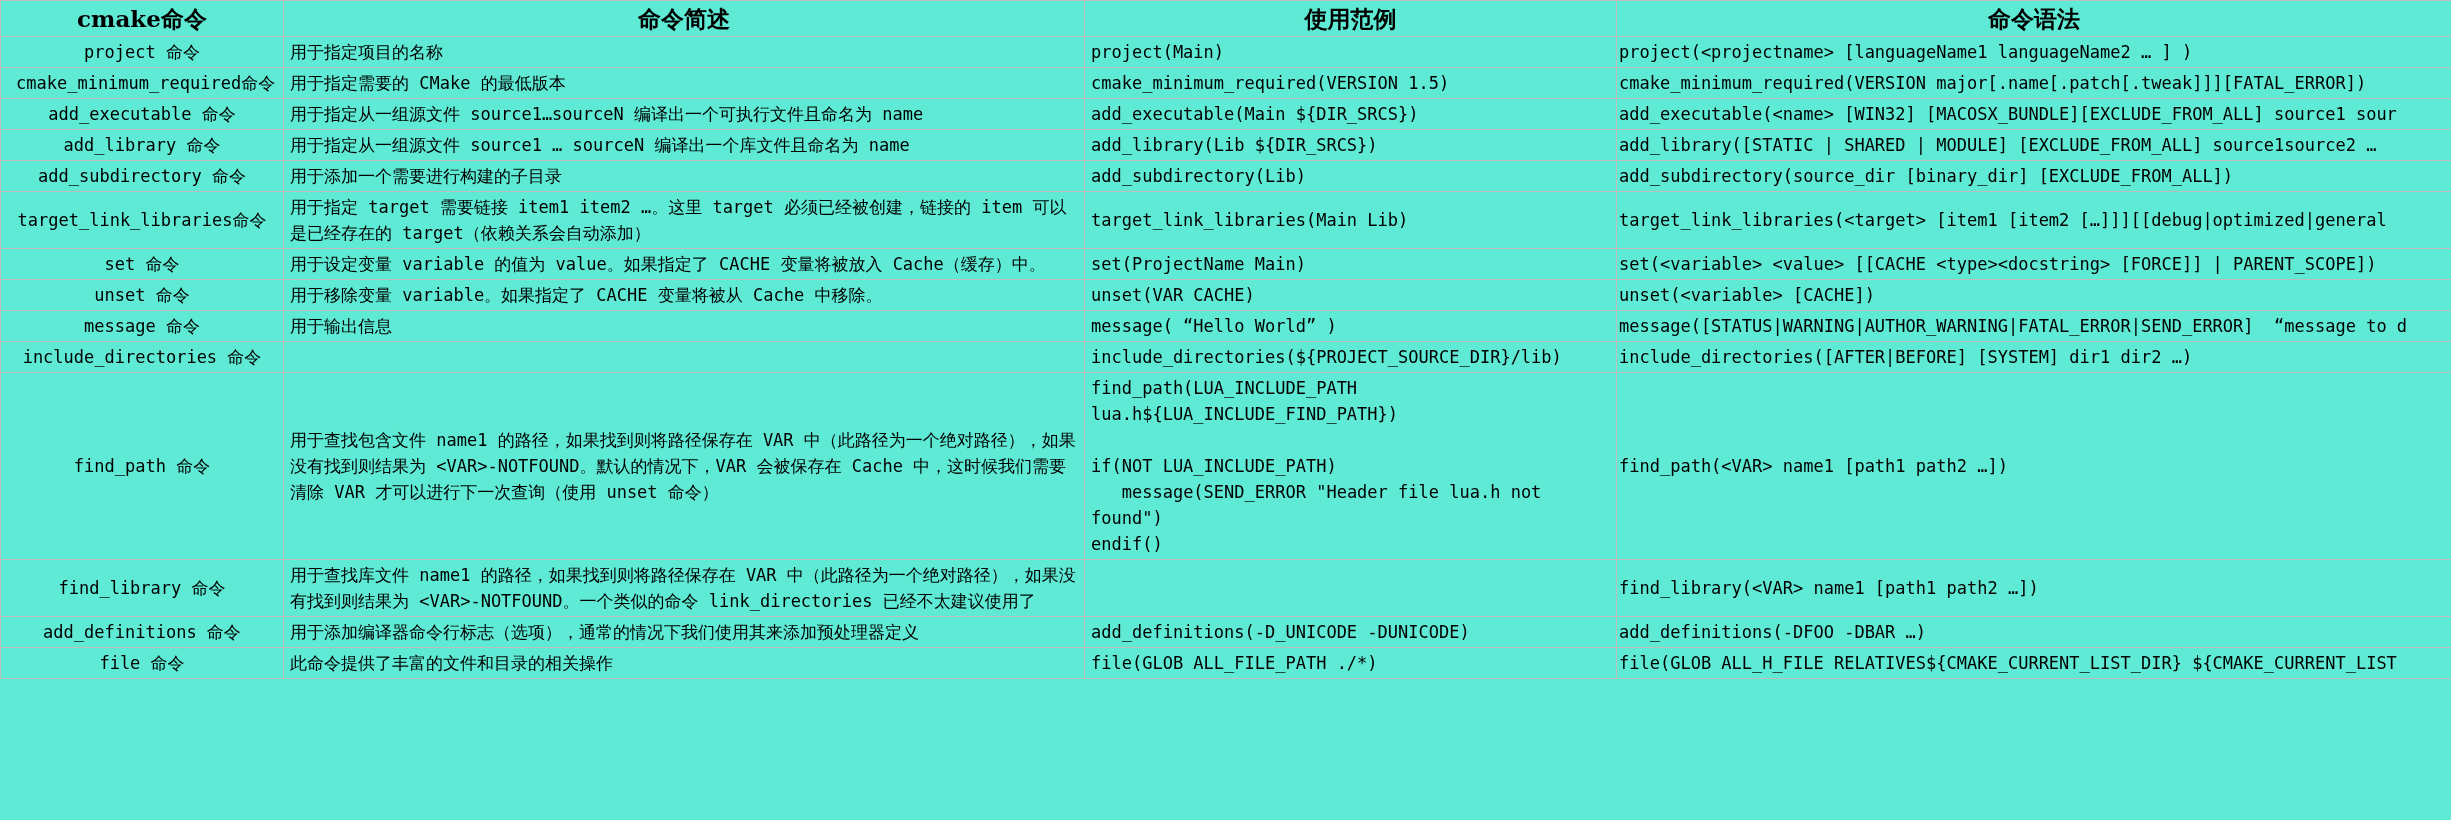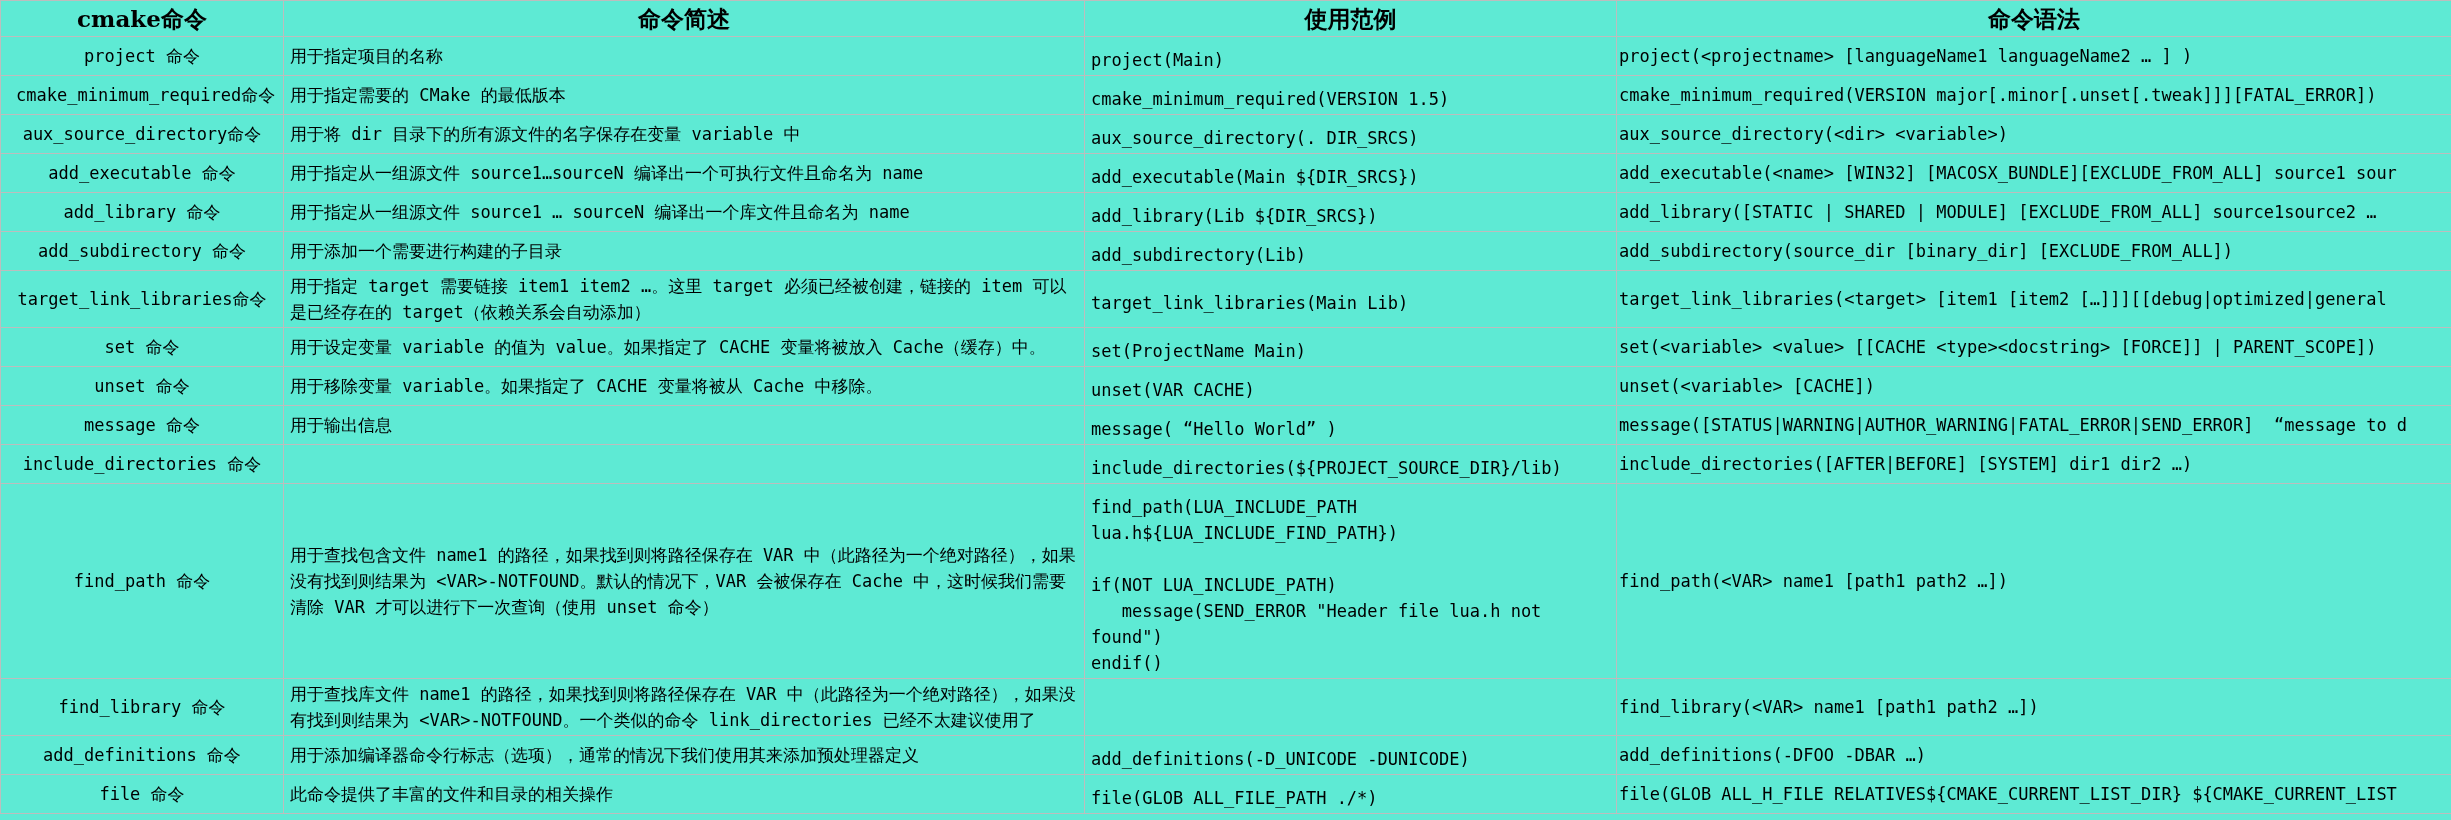--- a/index.html
+++ b/index.html
@@ -47,21 +47,21 @@
   }
   td.c-description {
     text-align: left;
     padding: 2px 2px 2px 6px;
     white-space: normal;
     word-break: break-word;
     margin-top: 12px;
   }
   td.c-example {
     text-align: left;
-    padding: 10px 2px 2px 6px;
+    padding: 2px 2px 2px 6px;
     white-space: pre-wrap;
   }
   td.c-syntax {
     text-align: left;
     padding: 2px 0 2px 2px;
     white-space: pre;
   }
 </style>
 </head>
 <body>
@@ -87,29 +87,23 @@
     <td class="c-command">project 命令</td>
     <td class="c-description">用于指定项目的名称</td>
     <td class="c-example">project(Main)</td>
     <td class="c-syntax">project(&lt;projectname&gt; [languageName1 languageName2 … ] )</td>
   </tr>
 
   <tr>
     <td class="c-command">cmake_minimum_required命令</td>
     <td class="c-description">用于指定需要的 CMake 的最低版本</td>
     <td class="c-example">cmake_minimum_required(VERSION 1.5)</td>
-    <td class="c-syntax">cmake_minimum_required(VERSION major[.minor[.unset[.tweak]]][FATAL_ERROR])</td>
+    <td class="c-syntax">cmake_minimum_required(VERSION major[.name[.patch[.tweak]]][FATAL_ERROR])</td>
   </tr>
 
-  <tr>
-    <td class="c-command">aux_source_directory命令</td>
-    <td class="c-description">用于将 dir 目录下的所有源文件的名字保存在变量 variable 中</td>
-    <td class="c-example">aux_source_directory(. DIR_SRCS)</td>
-    <td class="c-syntax">aux_source_directory(&lt;dir&gt; &lt;variable&gt;)</td>
-  </tr>
 
   <tr>
     <td class="c-command">add_executable 命令</td>
     <td class="c-description">用于指定从一组源文件 source1…sourceN 编译出一个可执行文件且命名为 name</td>
     <td class="c-example">add_executable(Main ${DIR_SRCS})</td>
     <td class="c-syntax">add_executable(&lt;name&gt; [WIN32] [MACOSX_BUNDLE][EXCLUDE_FROM_ALL] source1 sour</td>
   </tr>
 
   <tr>
     <td class="c-command">add_library 命令</td>

